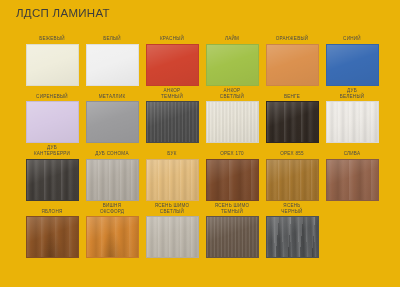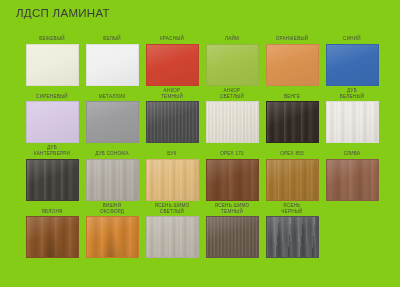--- a/index.html
+++ b/index.html
@@ -11,21 +11,21 @@
     width: 400px;
     height: 287px;
     overflow: hidden;
     font-family: "Liberation Sans", sans-serif;
     color: #3a3a3a;
     position: relative;
   }
   #page {
     width: 400px;
     height: 287px;
-    background: #84cc16;
+    background: #eab308;
     box-sizing: border-box;
     position: relative;
   }
   #page-title {
     position: absolute;
     left: 16px;
     top: 7px;
     font-size: 11.5px;
     letter-spacing: 0.3px;
     color: #3c3c3c;

